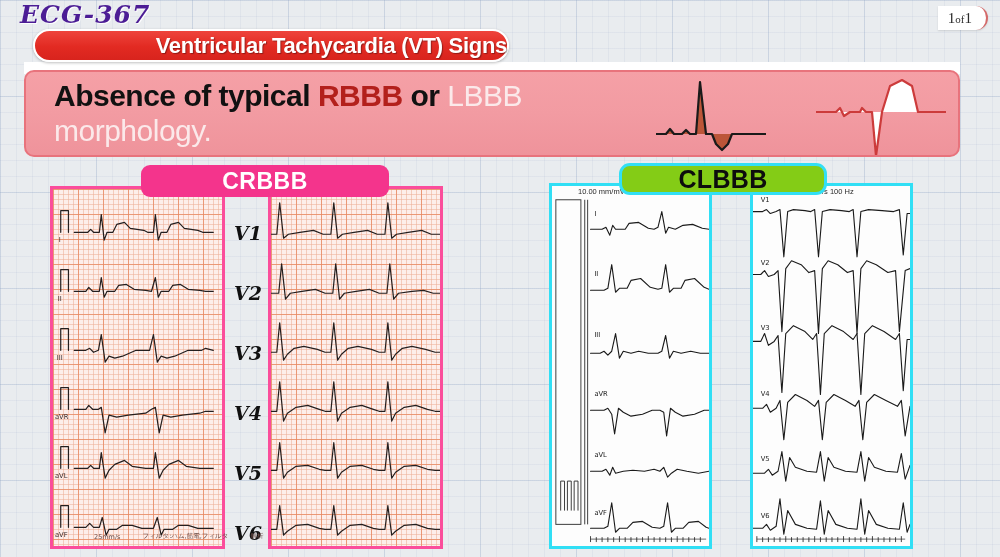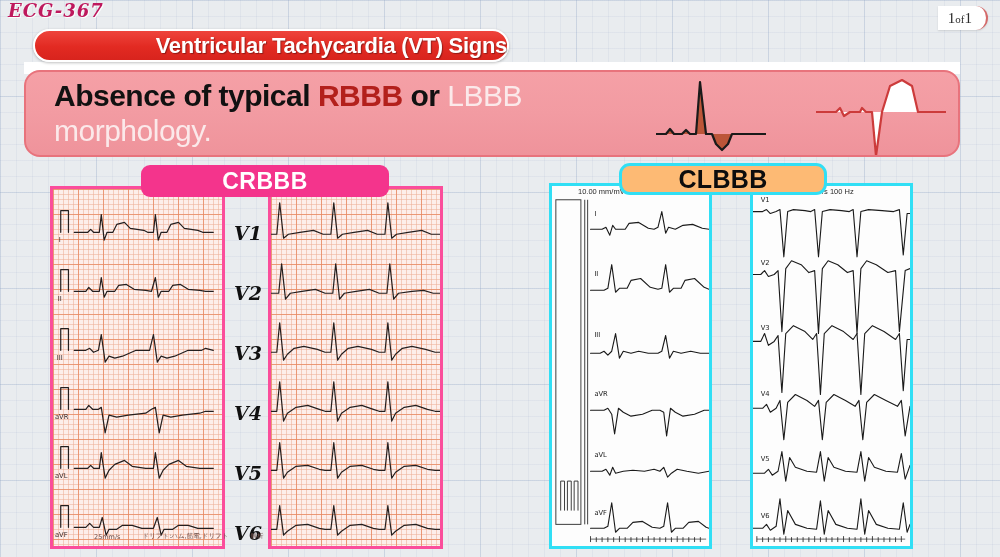--- a/index.html
+++ b/index.html
@@ -15,27 +15,27 @@
       linear-gradient(to right, rgba(150,170,200,0.28) 1px, transparent 1px),
       linear-gradient(to bottom, rgba(150,170,200,0.28) 1px, transparent 1px),
       linear-gradient(to right, rgba(150,170,200,0.12) 1px, transparent 1px),
       linear-gradient(to bottom, rgba(150,170,200,0.12) 1px, transparent 1px);
     background-size: 96px 96px, 96px 96px, 16px 16px, 16px 16px;
   }
 
   
   .slide-code {
     position: absolute;
-    left: 8px; top: 0px;
+    left: 20px; top: 0px;
     font-family: "DejaVu Serif", serif;
     font-style: italic;
     font-weight: bold;
-    font-size: 18px;
+    font-size: 25px;
     letter-spacing: 1px;
-    color: #be185d;
+    color: #4c1d95;
     text-shadow: 1px 1px 0 rgba(255,255,255,0.9);
     z-index: 20;
   }
 
   
   .copyright-wrap {
     position: absolute;
     right: 12px; top: 6px;
     height: 24px;
     background: #ffffff;
@@ -84,21 +84,21 @@
     text-shadow: 1px 1px 1px rgba(0,0,0,0.35);
   }
 
   
   .statement {
     position: absolute;
     left: 24px; top: 70px;
     width: 936px; height: 87px;
     background: linear-gradient(to bottom, #f5a0a6 0%, #f29ba2 50%, #ef939b 100%);
     border: 2px solid #e8737c;
-    border-radius: 16px;
+    border-radius: 10px;
     z-index: 10;
     overflow: hidden;
   }
   .statement-text {
     position: absolute;
     left: 28px; top: 6px;
     width: 600px;
     line-height: 1.18;
     font-size: 30px;
     font-weight: bold;
@@ -138,21 +138,21 @@
   }
   .tab-crbbb span {
     color: #ffffff;
     font-size: 23px;
     font-weight: bold;
     letter-spacing: 0.5px;
   }
   .tab-clbbb {
     left: 619px; top: 163px;
     width: 208px;
-    background: #fdba74;
+    background: #84cc16;
     border: 3px solid #31dff5;
     border-radius: 11px;
   }
   .tab-clbbb span {
     color: #0d0d0d;
     font-size: 25px;
     font-weight: bold;
     letter-spacing: 0.3px;
   }
 
@@ -328,21 +328,21 @@
   <div class="vlead" style="top:36px">V1</div>
   <div class="vlead" style="top:96px">V2</div>
   <div class="vlead" style="top:156px">V3</div>
   <div class="vlead" style="top:216px">V4</div>
   <div class="vlead" style="top:276px">V5</div>
   <div class="vlead" style="top:336px">V6</div>
 </div>
 
 <div class="footer-strip">
   <span>25mm/s</span>
-  <span>ドリフト:ハム,筋電,ドリフト</span>
+  <span>フィルタ:ハム,筋電,フィルタ</span>
   <span>解析</span>
 </div>
 
 <div class="panel panel-cyan" id="panel-clbbb-limb">
   <svg viewBox="0 0 163 366" preserveAspectRatio="none">
 
     <g stroke="#3a3a3a" stroke-width="1" fill="none">
       <rect x="4" y="14" width="26" height="330"></rect>
       <path d="M9,330 L9,300 L13,300 L13,330 M16,330 L16,300 L20,300 L20,330 M23,330 L23,300 L27,300 L27,330"></path>
       <path d="M34,14 L34,344"></path>

